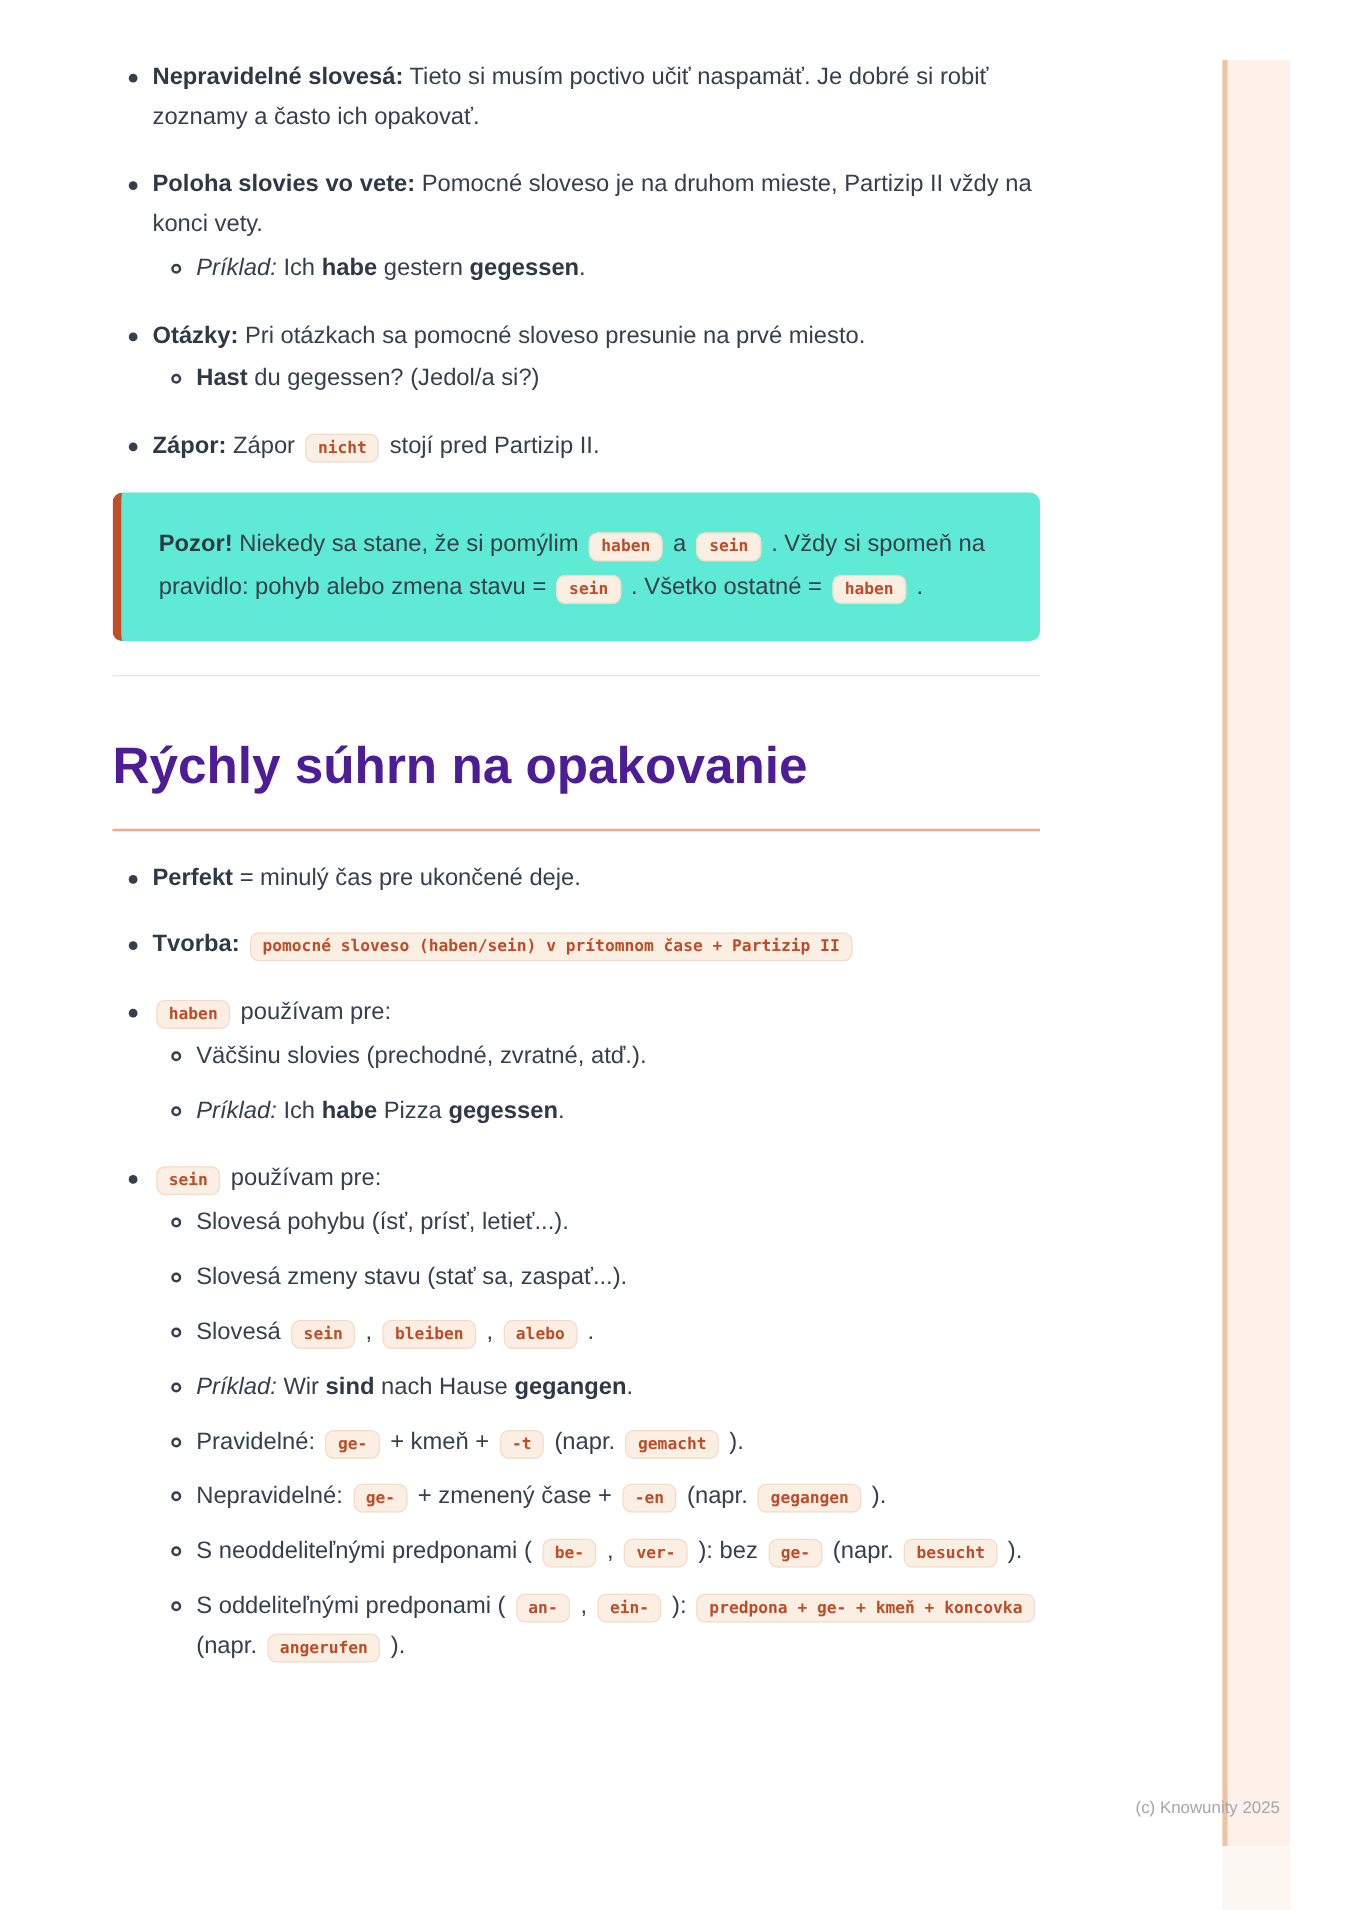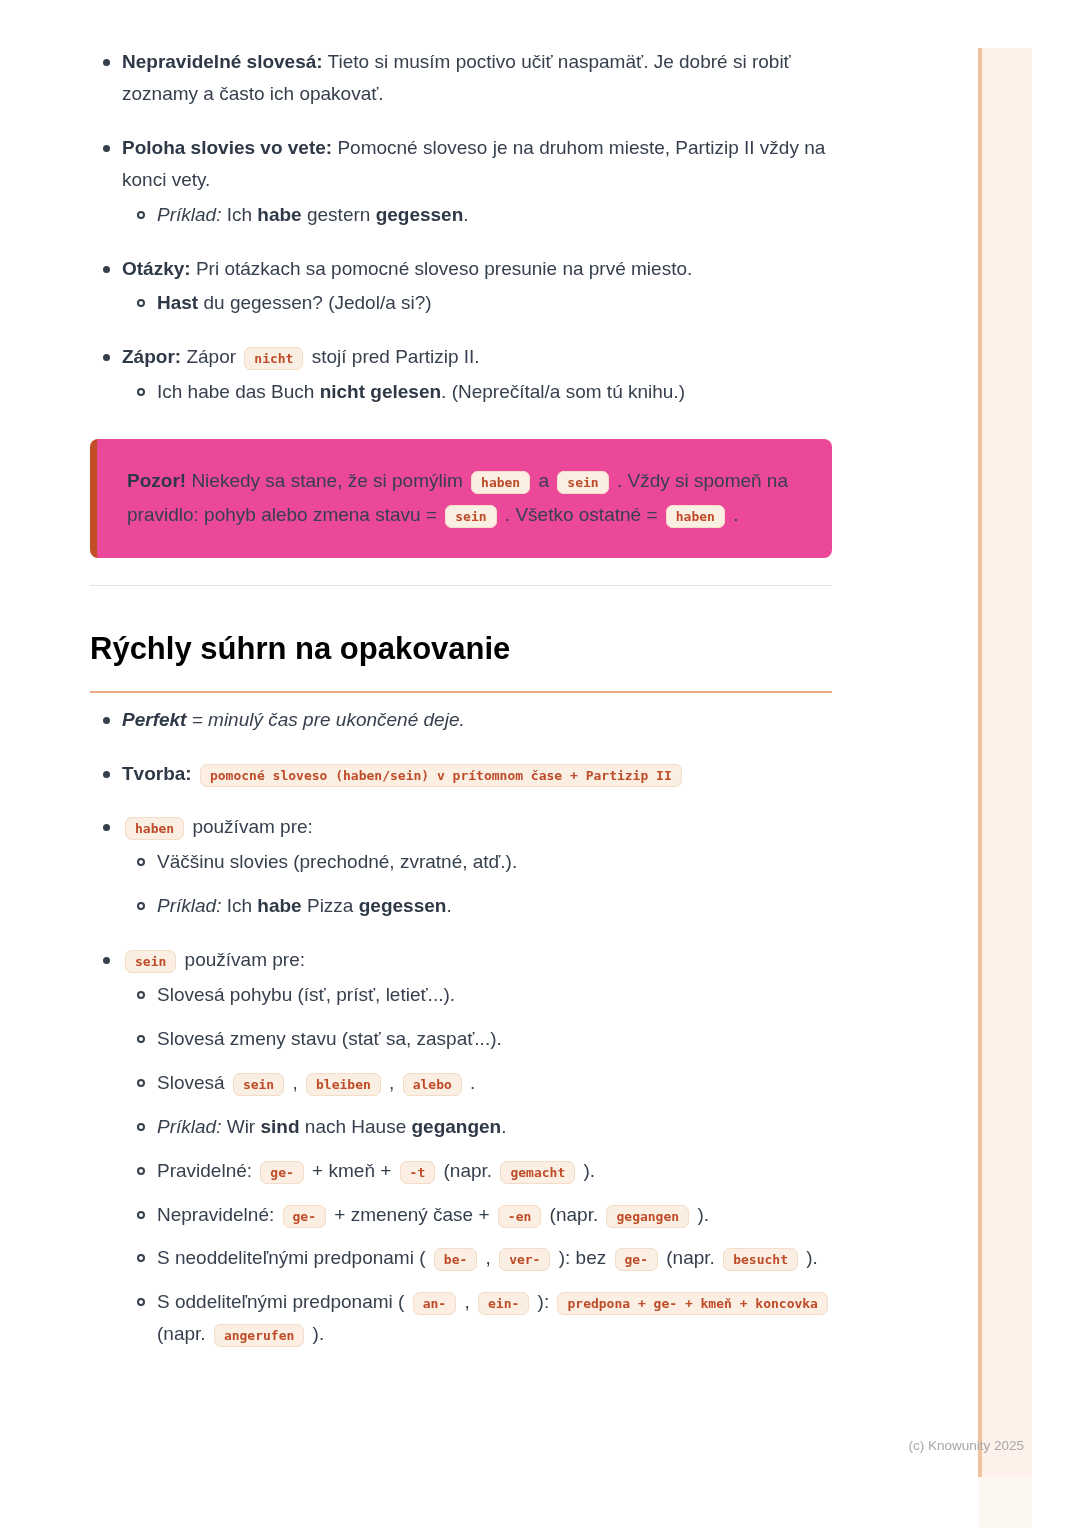--- a/index.html
+++ b/index.html
@@ -49,43 +49,43 @@
     border: 1px solid #f3ddc8;
     border-radius: 7px;
     padding: 3px 9px;
     margin: 0 3px;
     line-height: 1.55;
     box-decoration-break: clone;
     -webkit-box-decoration-break: clone;
   }
 
   .callout {
-    margin-top: 31px;
-    background: #ec4899;
+    margin-top: 21px;
+    background: #5eead4;
     border-left: 7px solid #c14e27;
     border-radius: 8px;
     padding: 25px 30px;
     line-height: 1.8;
   }
 
   hr.divider {
     border: none;
     border-top: 1px solid #ece3dc;
     margin: 27px 0 0 0;
   }
 
   h2.heading {
     margin-top: 37px;
-    color: #000000;
-    font-size: 31px;
+    color: #4c1d95;
+    font-size: 41px;
     font-weight: bold;
     padding-bottom: 16px;
     border-bottom: 2px solid #eeaa84;
   }
-  h2.heading + .li1 { margin-top: 11px; font-style: italic; }
+  h2.heading + .li1 { margin-top: 22px; }
 
   .side-strip {
     position: absolute;
     left: 978px; top: 48px;
     width: 54px; height: 1429px;
     background: #fdf1e9;
     border-left: 4px solid #f0c2a0;
   }
   .side-strip-lower {
     position: absolute;
@@ -105,21 +105,20 @@
 </head>
 <body>
 
 <div class="content">
     <div class="li1"><span class="m1"></span><strong>Nepravidelné slovesá:</strong><span> Tieto si musím poctivo učiť naspamäť. Je dobré si robiť zoznamy a často ich opakovať.</span></div>
     <div class="li1"><span class="m1"></span><strong>Poloha slovies vo vete:</strong><span> Pomocné sloveso je na druhom mieste, Partizip II vždy na konci vety.</span></div>
     <div class="li2"><span class="m2"></span><em>Príklad:</em><span> Ich </span><strong>habe</strong><span> gestern </span><strong>gegessen</strong><span>.</span></div>
     <div class="li1"><span class="m1"></span><strong>Otázky:</strong><span> Pri otázkach sa pomocné sloveso presunie na prvé miesto.</span></div>
     <div class="li2"><span class="m2"></span><strong>Hast</strong><span> du gegessen? (Jedol/a si?)</span></div>
     <div class="li1"><span class="m1"></span><strong>Zápor:</strong><span> Zápor </span><span class="code">nicht</span><span> stojí pred Partizip II.</span></div>
-    <div class="li2"><span class="m2"></span><span>Ich habe das Buch </span><strong>nicht gelesen</strong><span>. (Neprečítal/a som tú knihu.)</span></div>
     <div class="callout"><strong>Pozor!</strong><span> Niekedy sa stane, že si pomýlim </span><span class="code">haben</span><span> a </span><span class="code">sein</span><span> . Vždy si spomeň na pravidlo: pohyb alebo zmena stavu = </span><span class="code">sein</span><span> . Všetko ostatné = </span><span class="code">haben</span><span> .</span></div>
     <hr class="divider">
     <h2 class="heading">Rýchly súhrn na opakovanie</h2>
     <div class="li1"><span class="m1"></span><strong>Perfekt</strong><span> = minulý čas pre ukončené deje.</span></div>
     <div class="li1"><span class="m1"></span><strong>Tvorba:</strong><span> </span><span class="code">pomocné sloveso (haben/sein) v prítomnom čase + Partizip II</span></div>
     <div class="li1"><span class="m1"></span><span class="code">haben</span><span> používam pre:</span></div>
     <div class="li2"><span class="m2"></span><span>Väčšinu slovies (prechodné, zvratné, atď.).</span></div>
     <div class="li2"><span class="m2"></span><em>Príklad:</em><span> Ich </span><strong>habe</strong><span> Pizza </span><strong>gegessen</strong><span>.</span></div>
     <div class="li1"><span class="m1"></span><span class="code">sein</span><span> používam pre:</span></div>
     <div class="li2"><span class="m2"></span><span>Slovesá pohybu (ísť, prísť, letieť...).</span></div>

